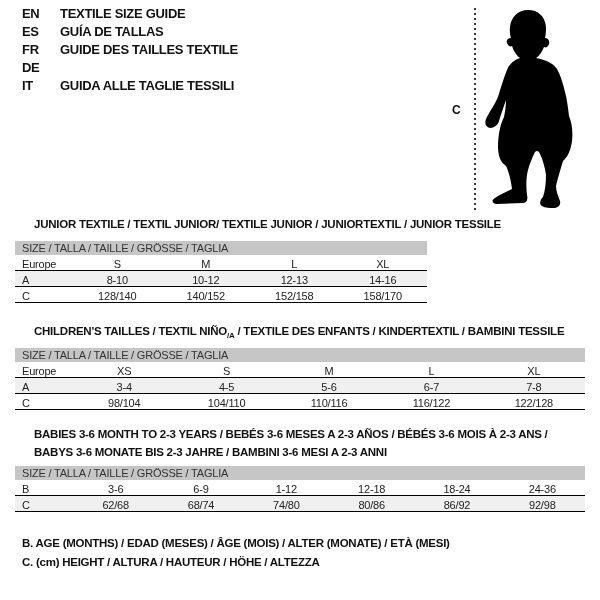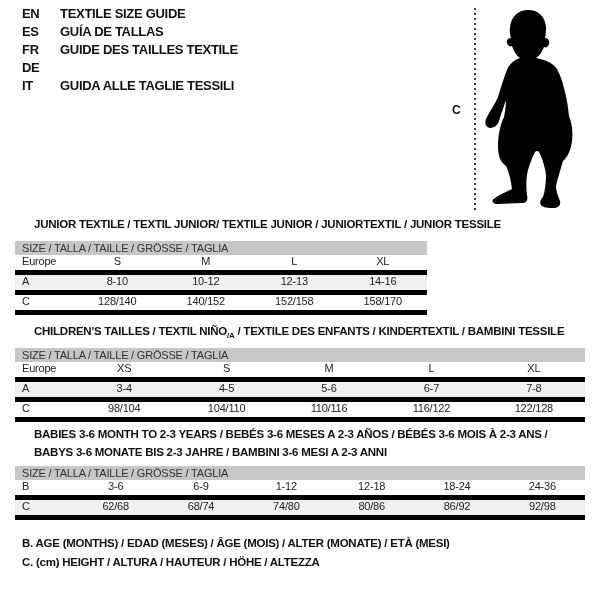--- a/index.html
+++ b/index.html
@@ -32,23 +32,23 @@
     white-space:nowrap;margin-left:12px; }
   .section-title .sub { font-size:8px; vertical-align:sub; }
   .size-table { position:absolute; top:25px; left:0; }
   .s3 .size-table { top:40px; }
   .s1 .size-table { width:412px; }
   .s2 .size-table, .s3 .size-table { width:570px; }
 
   .t-header { height:14px; display:flex; align-items:center;
     padding-left:7px; box-sizing:border-box;
     font-size:11px; color:#333; letter-spacing:-0.2px; }
-  .t-row { display:flex; height:15px; align-items:flex-start;
+  .t-row { display:flex; height:15px; align-items:flex-end;
     font-size:11px; color:#222; letter-spacing:-0.2px;
-    border-bottom:5px solid #000000; box-sizing:content-box; }
+    border-bottom:1px solid #000000; box-sizing:content-box; }
   .t-label { width:58px; padding-left:7px; box-sizing:border-box; }
   .t-val { flex:1; text-align:center; }
 
   
   .footnotes { position:absolute; left:22px; top:534px; }
   .footnote { font-size:11.5px; font-weight:bold; letter-spacing:-0.25px; line-height:19px;
     white-space:nowrap; }
 </style>
 </head>
 <body>

